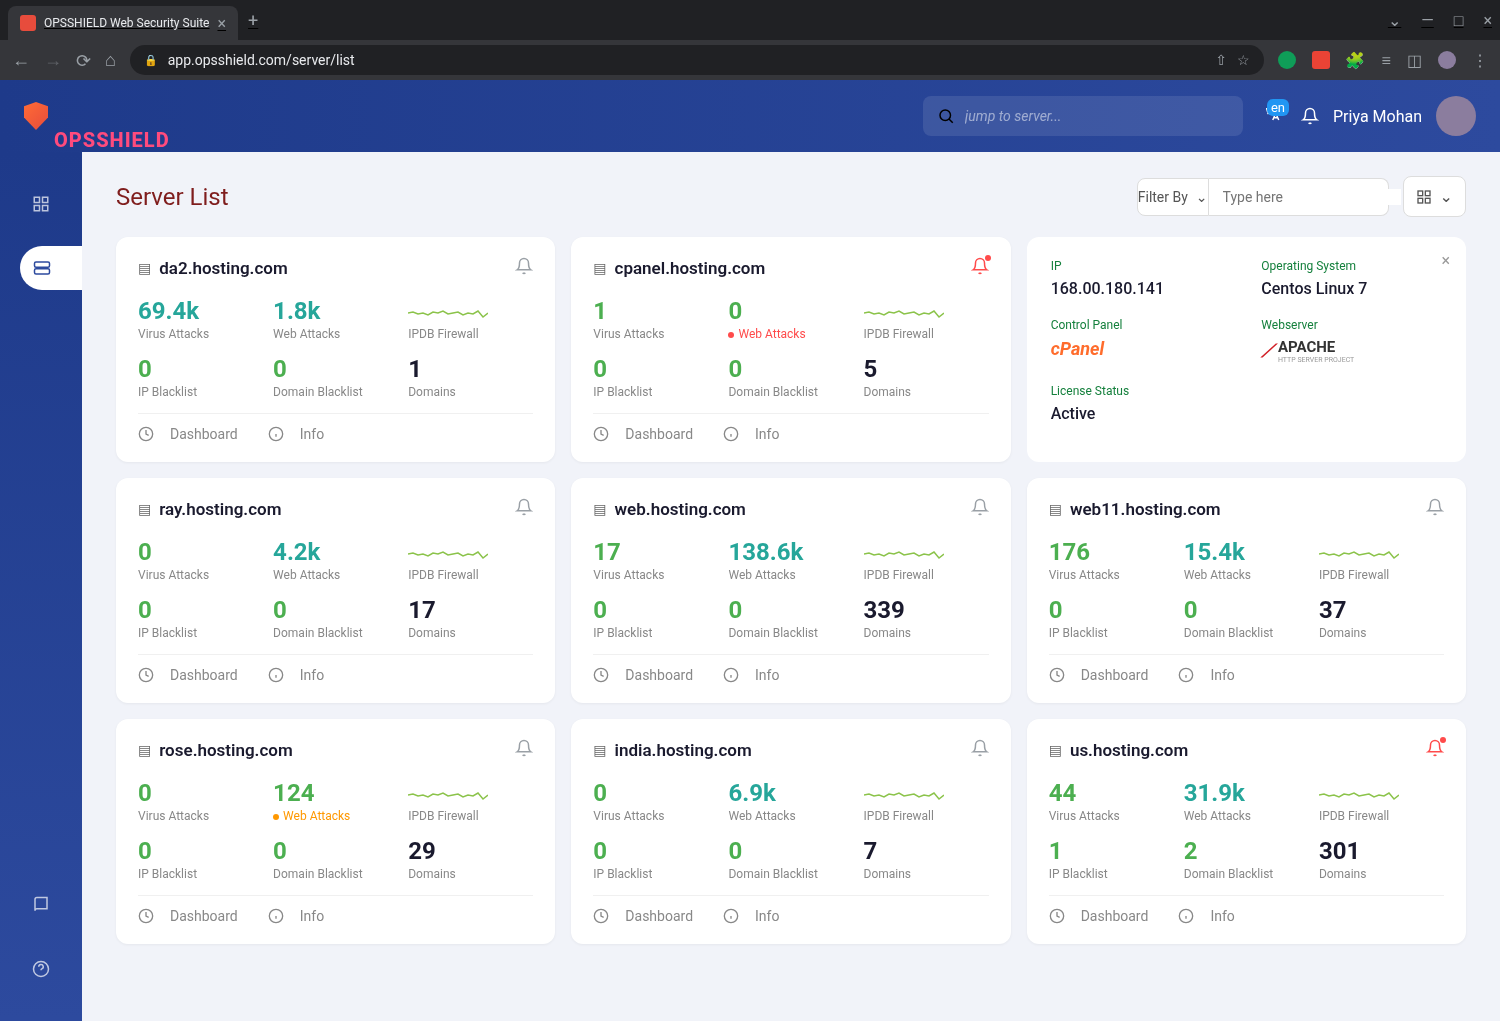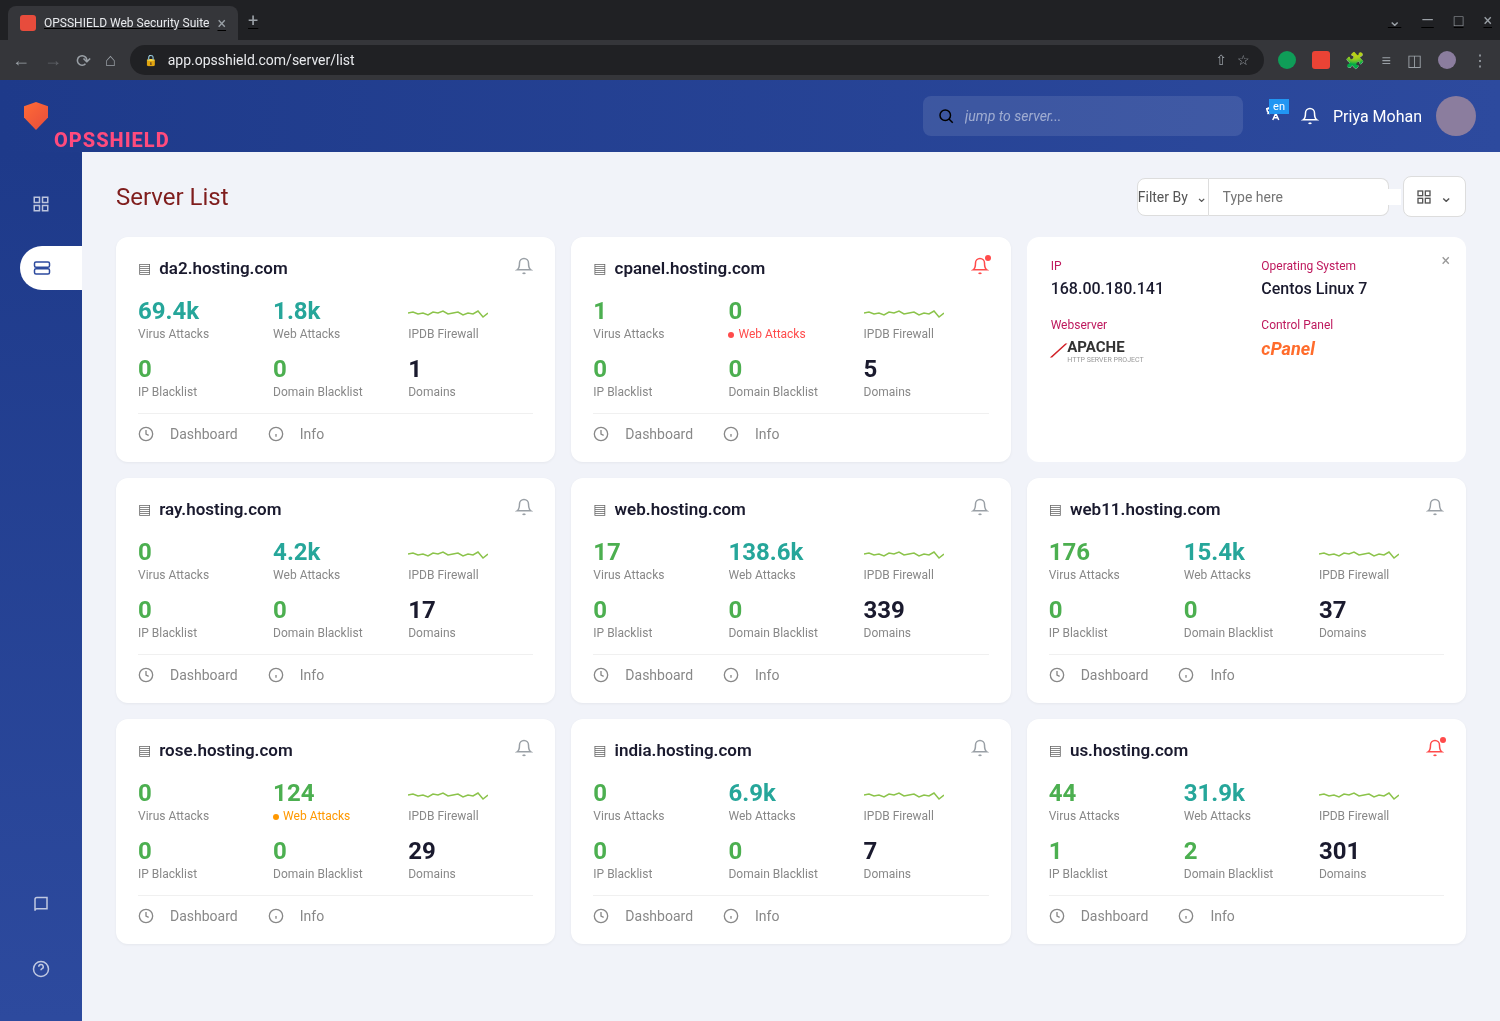--- a/index.html
+++ b/index.html
@@ -25,21 +25,21 @@
 
 
 .app-header { background: linear-gradient(90deg, #1e3a8a 0%, #2d4a9e 100%); height: 72px; display: flex; align-items: center; padding: 0 24px; gap: 20px; }
 .logo { display: flex; align-items: center; gap: 6px; }
 .logo-shield { width: 24px; height: 28px; background: linear-gradient(135deg, #ff6b35 0%, #e74c3c 100%); clip-path: polygon(50% 0%, 100% 15%, 100% 55%, 50% 100%, 0% 55%, 0% 15%); }
 .logo-text { color: #ff4b7d; font-weight: 800; font-size: 20px; letter-spacing: 1px; margin-top: 48px; }
 .header-search { margin-left: auto; background: rgba(255,255,255,0.1); border-radius: 8px; height: 40px; width: 320px; display: flex; align-items: center; padding: 0 14px; gap: 10px; }
 .header-search input { background: transparent; border: none; color: #fff; outline: none; flex: 1; font-size: 14px; }
 .header-search input::placeholder { color: rgba(255,255,255,0.5); font-style: italic; }
 .lang-badge { position: relative; color: #fff; }
-.lang-badge .badge { position: absolute; top: -6px; right: -8px; background: #2196f3; color: #fff; font-size: 11px; padding: 1px 4px; border-radius: 0; }
+.lang-badge .badge { position: absolute; top: -6px; right: -8px; background: #2196f3; color: #fff; font-size: 13px; padding: 1px 4px; border-radius: 6px; }
 .user-section { display: flex; align-items: center; gap: 14px; color: #fff; }
 .avatar { width: 40px; height: 40px; border-radius: 50%; background: #8b7d9e; }
 
 
 .app-body { display: flex; height: calc(100% - 152px); }
 .sidebar { width: 82px; background: linear-gradient(180deg, #1e3a8a 0%, #2d4a9e 100%); display: flex; flex-direction: column; align-items: center; padding-top: 30px; gap: 20px; }
 .sidebar-item { width: 44px; height: 44px; display: flex; align-items: center; justify-content: center; border-radius: 8px; color: rgba(255,255,255,0.7); cursor: pointer; }
 .sidebar-item.active { background: #fff; color: #2d4a9e; border-radius: 22px 0 0 22px; width: 62px; margin-left: 20px; padding-right: 18px; }
 .sidebar-bottom { margin-top: auto; margin-bottom: 30px; display: flex; flex-direction: column; gap: 20px; align-items: center; }
 
@@ -77,21 +77,21 @@
 .spark-svg path { stroke: #8bc34a; stroke-width: 1.5; fill: none; }
 
 .card-footer { display: flex; gap: 30px; padding-top: 12px; border-top: 1px solid #f0f0f0; margin-top: 8px; }
 .footer-link { display: flex; align-items: center; gap: 16px; color: #888; font-size: 14px; cursor: pointer; }
 
 
 .details-card { background: #fff; border-radius: 12px; padding: 22px 24px; position: relative; }
 .details-close { position: absolute; top: 14px; right: 16px; color: #999; cursor: pointer; font-size: 16px; }
 .details-grid { display: grid; grid-template-columns: 1fr 1fr; gap: 20px 30px; }
 .detail-item { }
-.detail-label { font-size: 12px; color: #be185d; margin-bottom: 6px; }
+.detail-label { font-size: 12px; color: #15803d; margin-bottom: 6px; }
 .detail-value { font-size: 16px; color: #1a1a2e; font-weight: 500; }
 .apache-logo { display: flex; align-items: center; gap: 4px; }
 .apache-feather { color: #d22128; font-size: 18px; font-weight: bold; font-style: italic; }
 .apache-text { color: #333; font-weight: 700; font-size: 15px; }
 .apache-sub { font-size: 7px; color: #999; }
 .cpanel-logo { color: #ff6c2c; font-weight: 700; font-style: italic; font-size: 18px; }
 
 .icon-svg { width: 18px; height: 18px; stroke: currentColor; fill: none; stroke-width: 2; }
 </style>
 </head>
@@ -344,32 +344,36 @@
     <div class="details-grid">
       <div class="detail-item">
         <div class="detail-label">IP</div>
         <div class="detail-value">168.00.180.141</div>
       </div>
       <div class="detail-item">
         <div class="detail-label">Operating System</div>
         <div class="detail-value">Centos Linux 7</div>
       </div>
       <div class="detail-item">
+        <div class="detail-label">Control Panel</div>
+        <div class="cpanel-logo">cPanel</div>
+      </div>
+      <div class="detail-item">
         <div class="detail-label">Webserver</div>
         <div class="apache-logo">
           <span class="apache-feather">⟋</span>
           <div>
                   <div class="apache-text">APACHE</div>
                   <div class="apache-sub">HTTP SERVER PROJECT</div>
                 </div>
         </div>
       </div>
       <div class="detail-item">
-        <div class="detail-label">Control Panel</div>
-        <div class="cpanel-logo">cPanel</div>
+        <div class="detail-label">License Status</div>
+        <div class="detail-value">Active</div>
       </div>
     </div>
   </div>
   <div class="card">
     <div class="card-header">
       <span class="server-icon">▤</span>
       <span class="card-title">ray.hosting.com</span>
       <span class="bell">
         <svg class="icon-svg" viewBox="0 0 24 24" style="">
                 <path d="M18 8A6 6 0 0 0 6 8c0 7-3 9-3 9h18s-3-2-3-9M13.7 21a2 2 0 0 1-3.4 0"></path>

